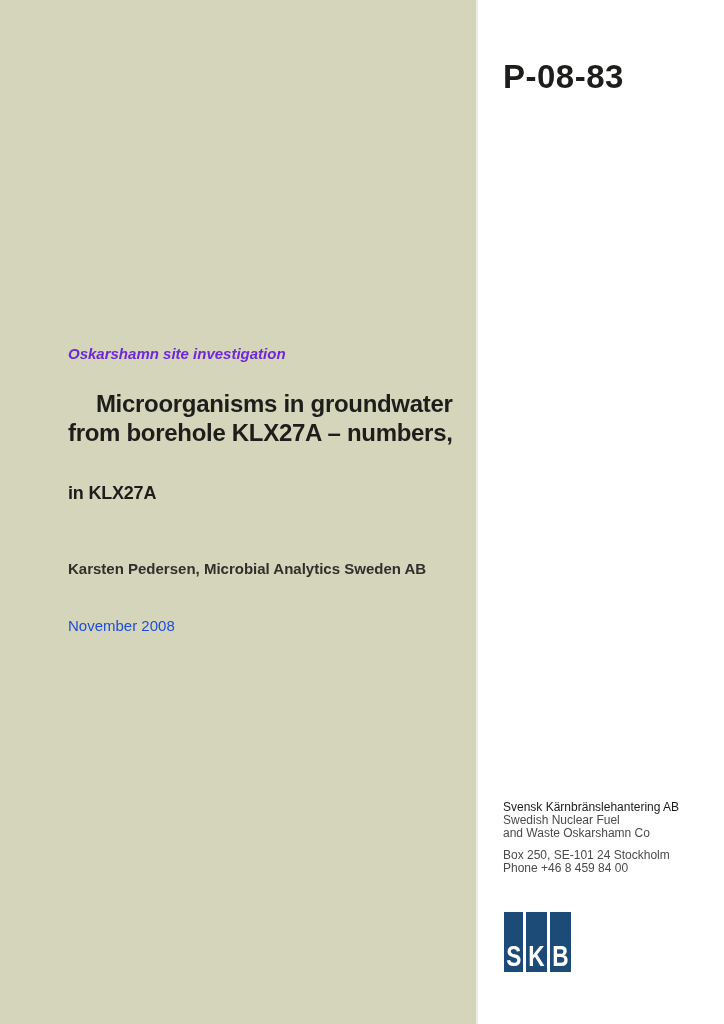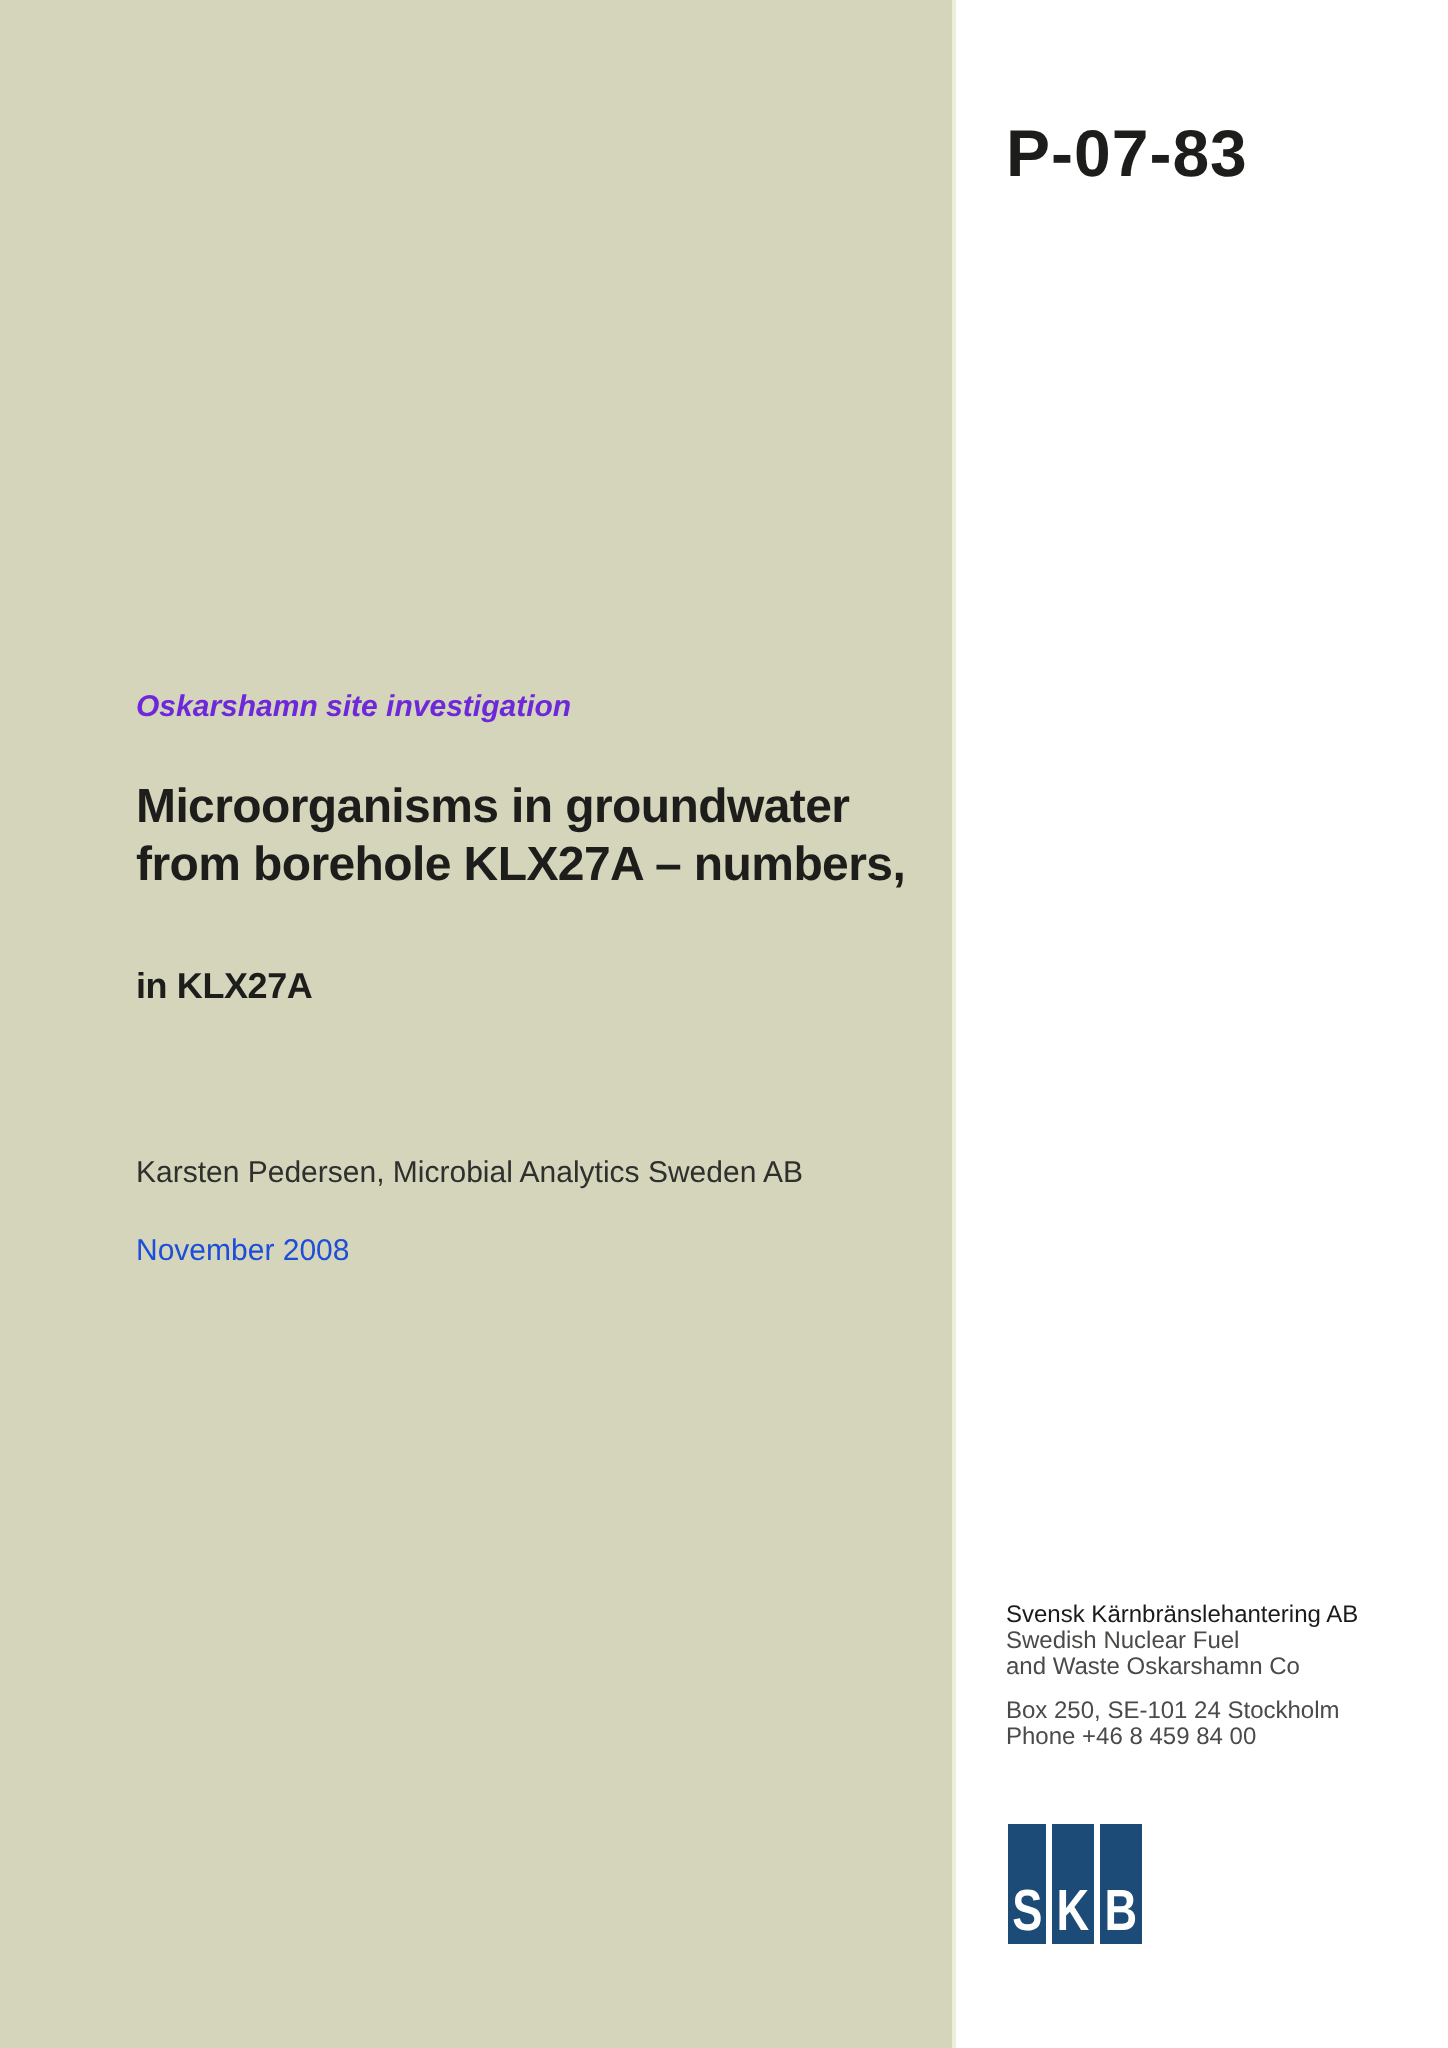--- a/index.html
+++ b/index.html
@@ -51,20 +51,21 @@
   .title {
     position: absolute;
     left: 68px;
     top: 389px;
     margin: 0;
     font-size: 24px;
     line-height: 29px;
     font-weight: bold;
     color: #1d1d1b;
     letter-spacing: -0.3px;
+    text-align: right;
   }
   .subtitle {
     position: absolute;
     left: 68px;
     top: 481px;
     margin: 0;
     font-size: 18px;
     line-height: 24px;
     font-weight: bold;
     color: #1d1d1b;
@@ -72,23 +73,22 @@
   }
   .title .line, .subtitle .line {
     display: block;
   }
   .author {
     position: absolute;
     left: 68px;
     top: 560px;
     font-size: 15px;
     line-height: 18px;
-    font-weight: normal;
+    font-weight: bold;
     color: #2f2f2d;
-    margin-top: 18px;
   }
   .date {
     position: absolute;
     left: 68px;
     top: 617px;
     font-size: 15px;
     line-height: 18px;
     font-weight: normal;
     color: #1d4ed8;
   }
@@ -134,21 +134,21 @@
     transform-origin: center bottom;
   }
 </style>
 </head>
 <body>
 
 <div class="page">
 
   <div class="beige-panel"></div>
 
-  <div class="report-number">P-07-83</div>
+  <div class="report-number">P-08-83</div>
 
   <div class="eyebrow">Oskarshamn site investigation</div>
 
   <h1 class="title">
     <span class="line">Microorganisms in groundwater</span>
     <span class="line">from borehole KLX27A – numbers,</span>
   </h1>
 
   <h2 class="subtitle">
     <span class="line">in KLX27A</span>

